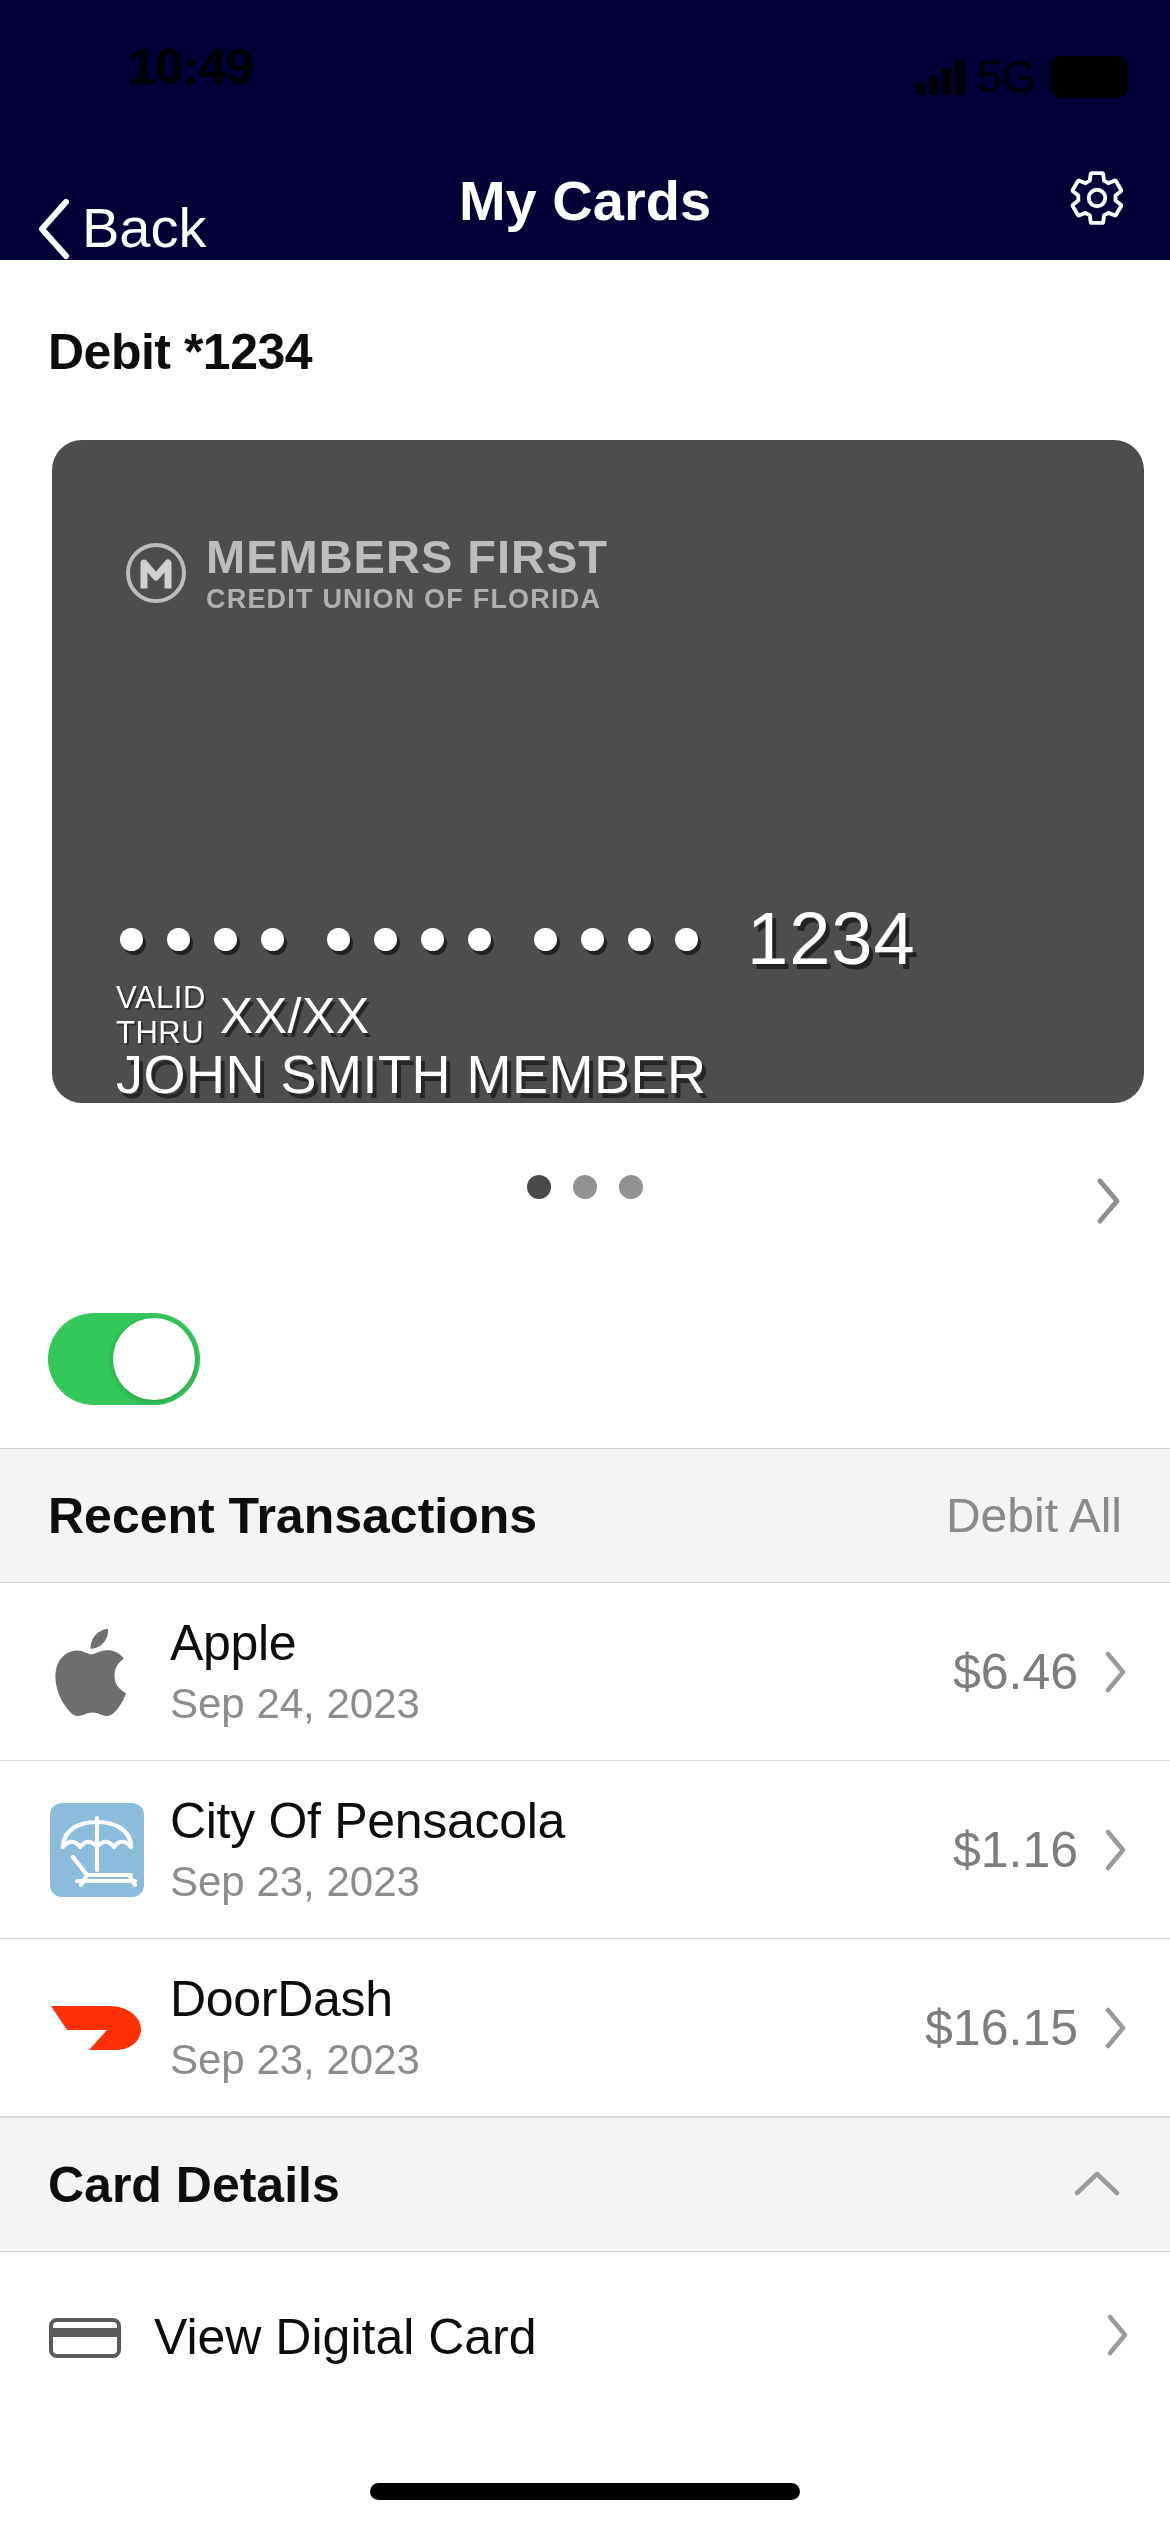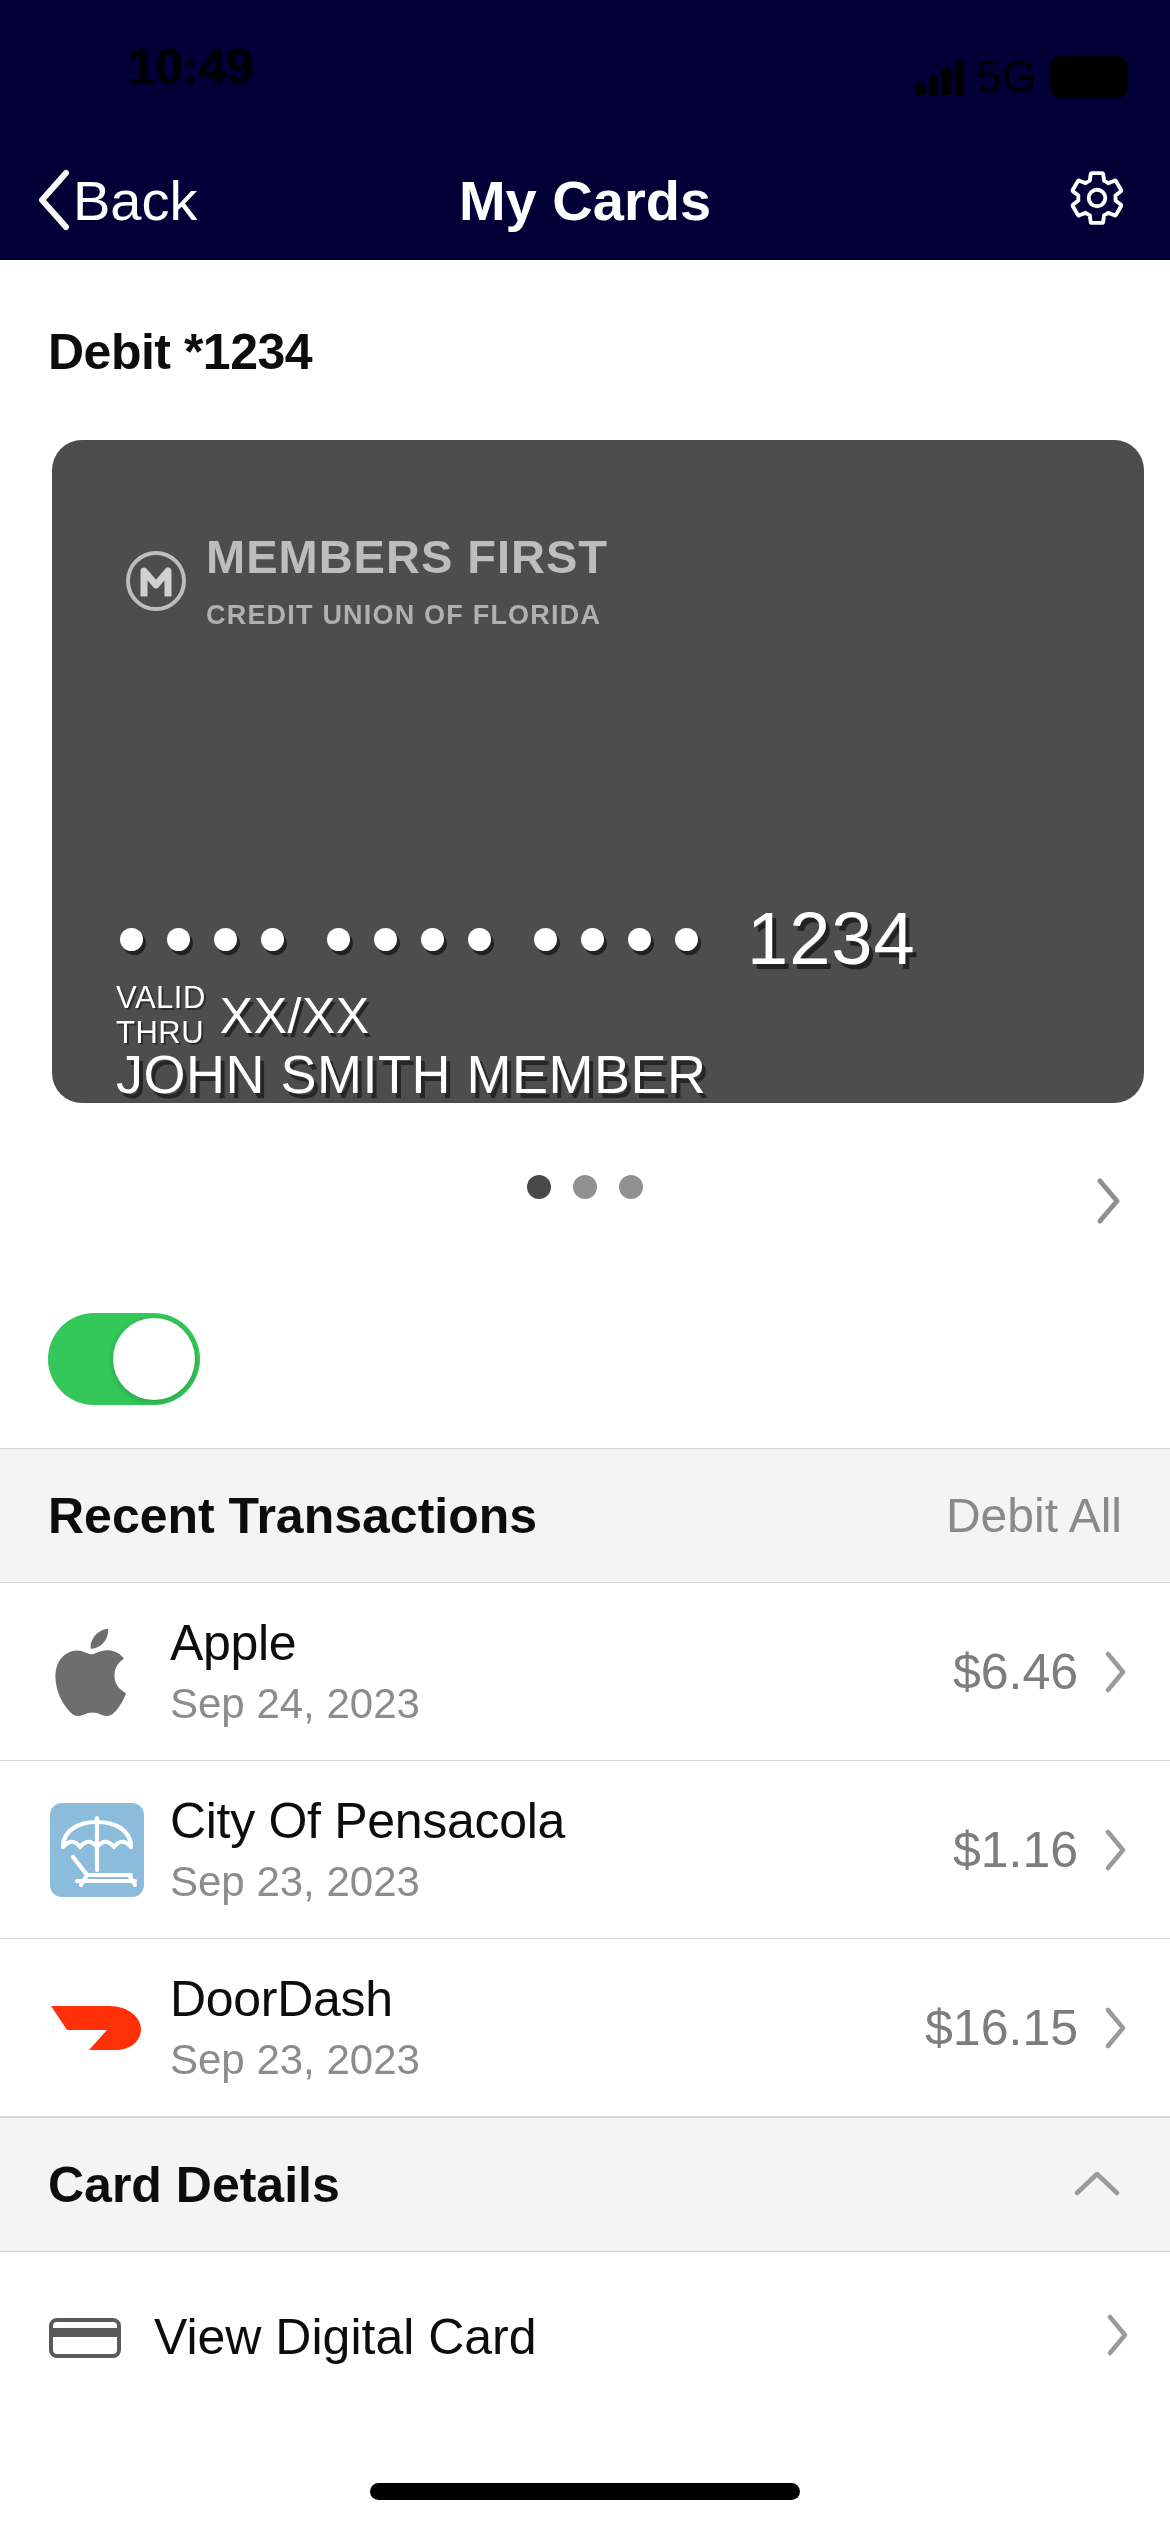--- a/index.html
+++ b/index.html
@@ -37,21 +37,21 @@
     min-width:78px; text-align:center;
   }
 
   
   .navbar {
     position:absolute; top:140px; left:0; width:1170px; height:120px;
     background:#020036;
   }
   .nav-back {
     position:absolute; left:26px; top:0; height:120px;
-    display:flex; align-items:center; gap:3px; padding:0 10px;
+    display:flex; align-items:flex-end; gap:12px; padding:0 10px;
   }
   .nav-back svg { display:block; }
   .nav-back-label { font-size:56px; color:#fff; font-weight:400; }
   .nav-title {
     position:absolute; left:0; top:0; width:1170px; height:120px;
     display:flex; align-items:center; justify-content:center;
     font-size:56px; font-weight:700; color:#fff;
   }
   .nav-gear {
     position:absolute; right:30px; top:0; height:120px;
@@ -74,21 +74,21 @@
     display:flex; align-items:center; gap:18px;
   }
   .brand-mark { width:64px; height:64px; flex:0 0 64px; }
   .brand-text { display:flex; flex-direction:column; line-height:1; }
   .brand-top {
     font-size:47px; font-weight:700; color:#bdbdbd;
     letter-spacing:1px; line-height:1.04;
   }
   .brand-sub {
     font-size:27px; font-weight:600; color:#b0b0b0;
-    letter-spacing:1.2px; margin-top:20px;
+    letter-spacing:1.2px; margin-top:4px;
   }
   .pan {
     position:absolute; left:68px; top:462px;
     display:flex; align-items:center;
   }
   .pangroup { display:flex; gap:24px; margin-right:43px; }
   .pandot {
     width:23px; height:23px; border-radius:50%;
     background:#fff;
     box-shadow:3px 4px 0 rgba(0,0,0,0.55);

